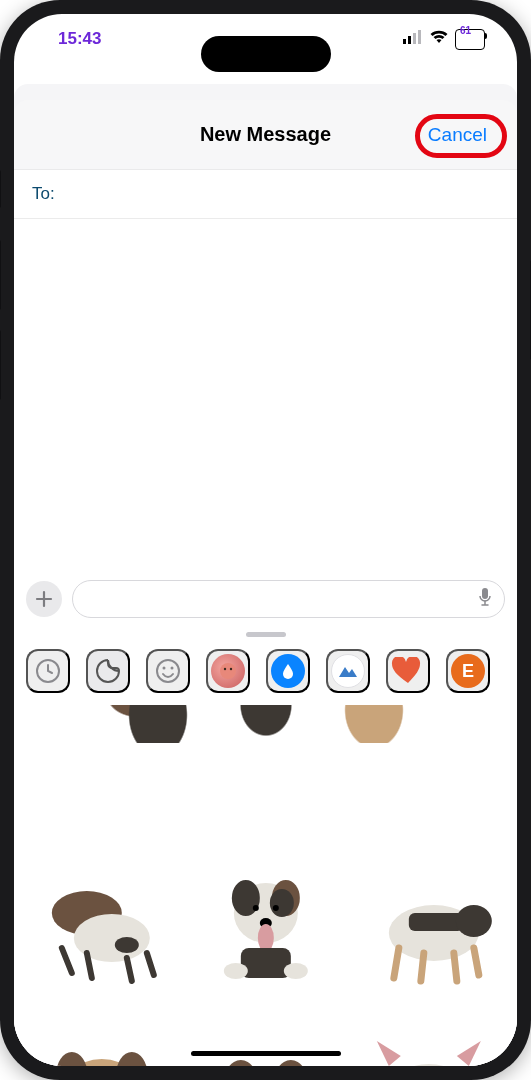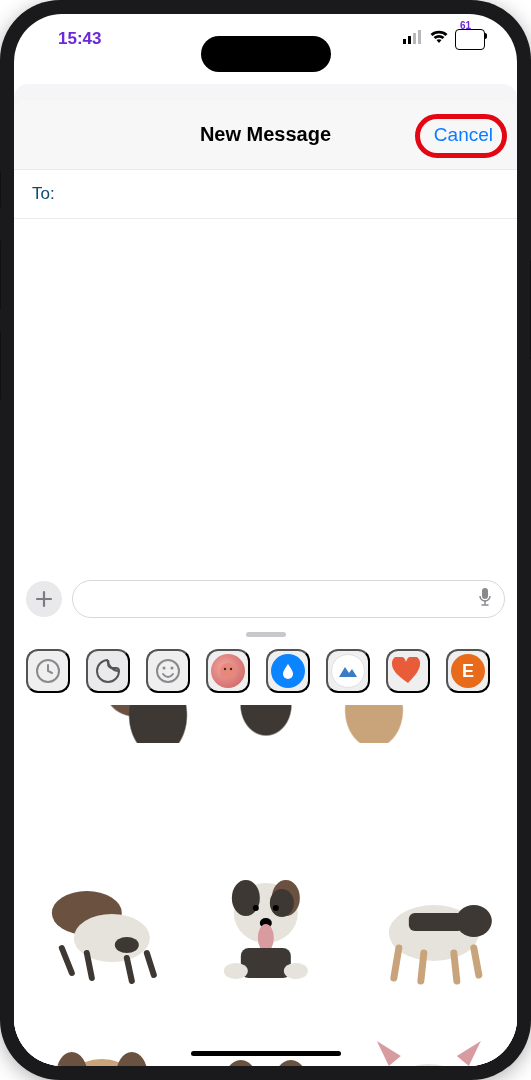--- a/index.html
+++ b/index.html
@@ -46,21 +46,21 @@
       left: 50%;
       transform: translateX(-50%);
       width: 130px;
       height: 36px;
       background: #000;
       border-radius: 22px;
     }
     .signal svg, .wifi svg { width: 20px; height: 14px; }
     .battery {
       display: flex;
-      align-items: flex-end;
+      align-items: center;
       border: 1px solid #000;
       border-radius: 4px;
       padding: 1px 3px 18px 1px;
       height: 15px;
       position: relative;
       width: 30px;
     }
     .battery::after {
       content: "";
       position: absolute;
@@ -99,21 +99,21 @@
       height: 70px;
       display: flex;
       align-items: center;
       justify-content: center;
       position: relative;
       border-bottom: 1px solid rgba(0,0,0,.05);
     }
     .title { font-size: 20px; font-weight: 600; color: #000; }
     .cancel {
       position: absolute;
-      right: 14px;
+      right: 20px;
       font-size: 19px;
       color: #0a7cff;
       background: none;
       border: none;
       padding: 6px 10px;
       border-radius: 18px;
     }
     .cancel-highlight {
       position: absolute;
       right: 10px;

